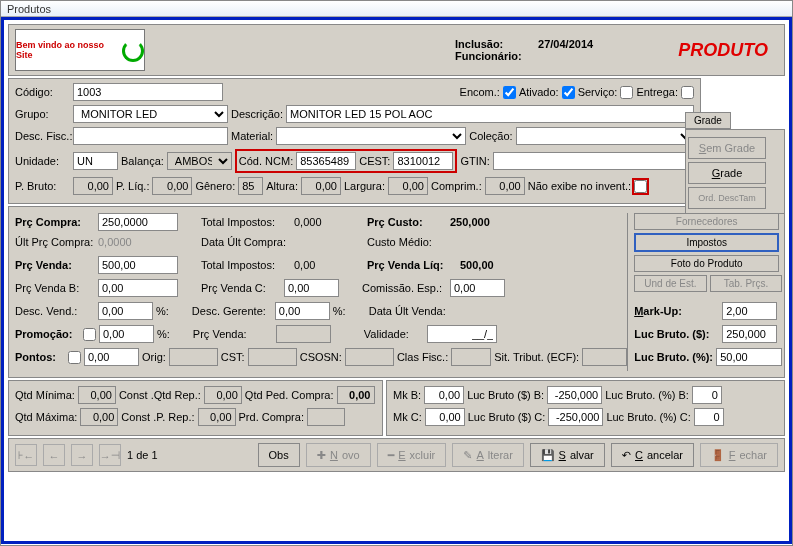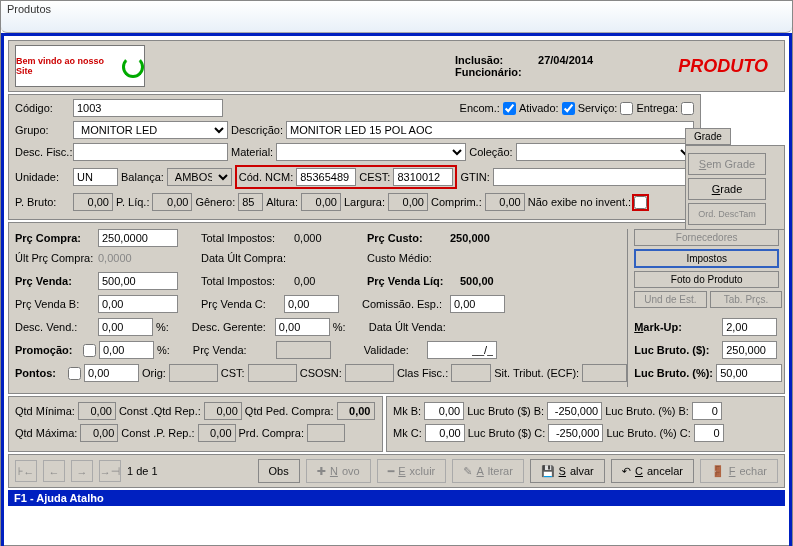--- a/index.html
+++ b/index.html
@@ -1,18 +1,18 @@
 <!DOCTYPE html>
 <html><head>
 <meta charset="utf-8">
 <style>
 * { box-sizing: border-box; margin: 0; padding: 0; font-family: Tahoma, Arial, sans-serif; font-size: 11px; }
 body { background: #fff; }
 .window { width: 793px; height: 546px; border: 1px solid #888; }
-.titlebar { background: linear-gradient(#fff, #e8f0f8); border-bottom: 1px solid #aaa; padding: 2px 6px; color: #333; height: 32px; border-radius: 6px; }
+.titlebar { background: linear-gradient(#fff, #e8f0f8); border-bottom: 1px solid #aaa; padding: 2px 6px; color: #333; height: 16px; }
 .client { border: 3px solid #0020c0; height: 527px; padding: 4px; position: relative; }
 
 .header-panel { background: #d4d0c8; border: 1px solid #888; padding: 4px 6px; display: flex; align-items: center; height: 52px; }
 .logo-box { width: 130px; height: 42px; background: #fff; border: 1px solid #777; display: flex; flex-direction: row; align-items: center; justify-content: center; }
 .logo-text { color: #c00; font-size: 9px; font-weight: bold; }
 .logo-c { width: 22px; height: 22px; border: 3px solid #0a0; border-radius: 50%; border-top-color: transparent; margin-top: 2px; }
 .header-mid { margin-left: 310px; }
 .header-mid .lbl { font-weight: bold; display: inline-block; width: 80px; }
 .produto-lbl { margin-left: auto; color: #e00000; font-weight: bold; font-style: italic; font-size: 18px; margin-right: 10px; }
 
@@ -277,16 +277,15 @@
     <span style="flex:1"></span>
     <span class="tbtn">Obs</span>
     <span class="tbtn dis"><span>✚</span> <span class="ul">N</span>ovo</span>
     <span class="tbtn dis"><span>━</span> <span class="ul">E</span>xcluir</span>
     <span class="tbtn dis"><span>✎</span> <span class="ul">A</span>lterar</span>
     <span class="tbtn"><span>💾</span> <span class="ul">S</span>alvar</span>
     <span class="tbtn"><span>↶</span> <span class="ul">C</span>ancelar</span>
     <span class="tbtn dis"><span>🚪</span> <span class="ul">F</span>echar</span>
   </div>
 
-  <div class="status">F1 - Ajuda Atalho</div>
 
  </div>
 </div>
 
 </body></html>

